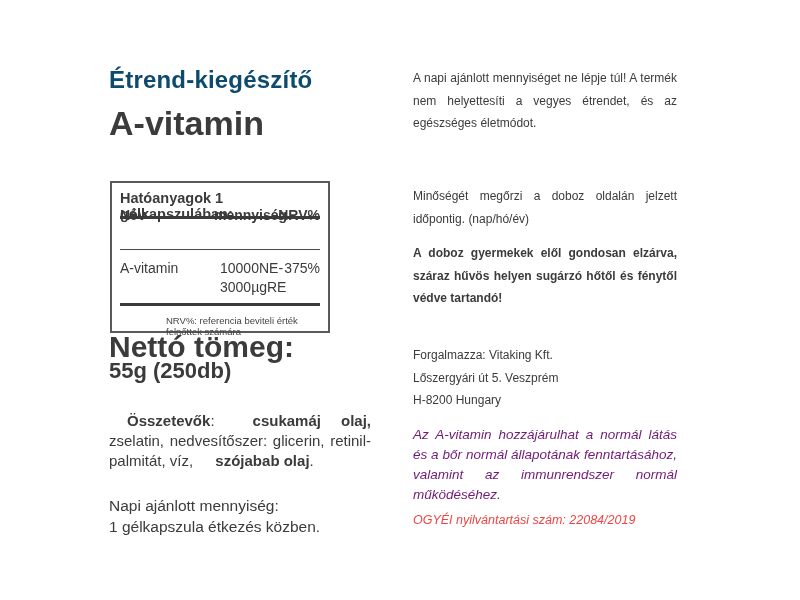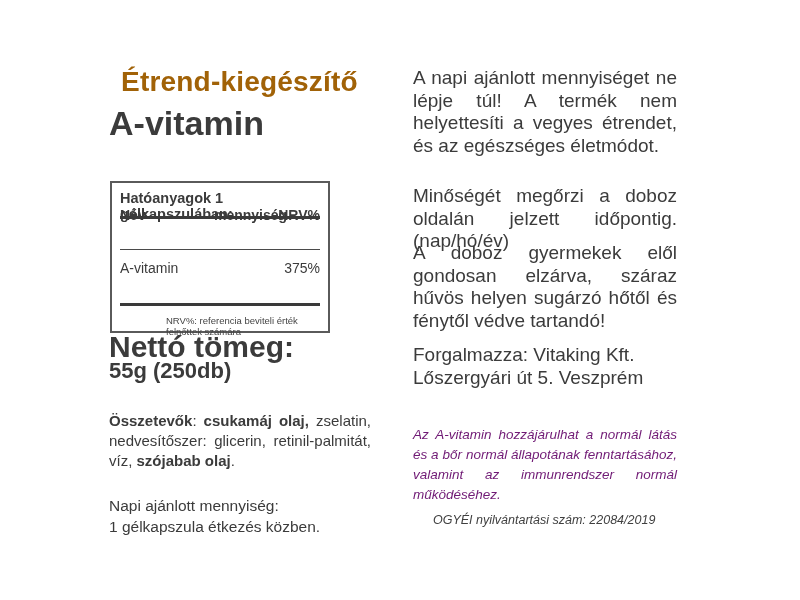--- a/index.html
+++ b/index.html
@@ -1,74 +1,79 @@
 <!DOCTYPE html>
 <html><head>
   <meta charset="utf-8">
   <style>
     html, body { margin: 0; padding: 0; }
     body {
       width: 800px; height: 600px; background: #ffffff; position: relative;
       font-family: "Liberation Sans", sans-serif; color: #3a3a3a; overflow: hidden;
     }
     .abs { position: absolute; }
-    .title1 { left: 121px; top: 66px; font-size: 28px; font-weight: bold; color: #a16207; letter-spacing: 0.2px; }
+    .title1 { left: 109px; top: 66px; font-size: 24px; font-weight: bold; color: #0c4a6e; letter-spacing: 0.2px; }
     .title2 { left: 109px; top: 104px; font-size: 34px; font-weight: bold; color: #3b3b3b; }
 
     .box {
       left: 110px; top: 155px; width: 220px; height: 152px;
       border: 2px solid #5a5a5a; box-sizing: border-box; margin-top: 26px;
     }
     .box-head { position: absolute; left: 8px; top: 7px; font-size: 14.5px; font-weight: bold; color: #3b3b3b; }
     .rule-thick { position: absolute; left: 8px; right: 8px; height: 3px; background: #3a3a3a; }
     .rule-thin { position: absolute; left: 8px; right: 8px; height: 1px; background: #4a4a4a; }
     .col-h { position: absolute; top: 24px; font-size: 14px; font-weight: bold; color: #3b3b3b; }
     .cell { position: absolute; top: 76px; font-size: 14px; color: #3b3b3b; line-height: 19px; }
     .box-foot { position: absolute; left: 8px; top: 132px; font-size: 9.5px; color: #444; padding-left: 46px; }
 
     .net1 { left: 109px; top: 330px; font-size: 30px; font-weight: bold; color: #3b3b3b; }
     .net2 { left: 109px; top: 358px; font-size: 22px; font-weight: bold; color: #3b3b3b; }
 
     .ingr { left: 109px; top: 411px; width: 262px; font-size: 15px; line-height: 20px; text-align: justify; color: #3b3b3b; }
     .daily-h { left: 109px; top: 497px; font-size: 15.5px; font-weight: normal; color: #3b3b3b; }
     .daily-t { left: 109px; top: 518px; font-size: 15.5px; color: #3b3b3b; }
 
-    .rp { left: 413px; width: 264px; font-size: 19px; line-height: 22.5px; text-align: justify; color: #3b3b3b; text-align-last: left; }
+    .rp { left: 413px; width: 264px; font-size: 12px; line-height: 22.5px; text-align: justify; color: #3b3b3b; text-align-last: left; }
     .rp-it { left: 413px; width: 264px; font-size: 13.5px; line-height: 20px; font-style: italic; text-align: justify; color: #701a75; }
-    .rp-it2 { left: 413px; top: 513px; font-size: 12.5px; font-style: italic; color: #404040; margin-left: 20px; }
-    b { font-weight: bold; }
+    .rp-it2 { left: 413px; top: 513px; font-size: 12.5px; font-style: italic; color: #ef4444; }
+    b { font-weight: bold; margin-left: 18px; }
   </style>
 </head>
 <body>
 
 <div class="abs title1">Étrend-kiegészítő</div>
 <div class="abs title2">A-vitamin</div>
 
 <div class="abs box">
   <div class="box-head">Hatóanyagok 1 gélkapszulában:</div>
   <div class="rule-thick" style="top:33px;"></div>
   <div class="col-h" style="left:8px;">Név</div>
   <div class="col-h" style="left:102px;">mennyiség</div>
   <div class="col-h" style="right:8px;">NRV%</div>
   <div class="rule-thin" style="top:66px;"></div>
   <div class="cell" style="left:8px;">A-vitamin</div>
+  <div class="cell" style="left:108px;">
+    <div>10000NE-</div>
+    <div>3000µgRE</div>
+  </div>
   <div class="cell" style="right:8px;">375%</div>
   <div class="rule-thick" style="top:120px;"></div>
   <div class="box-foot">NRV%: referencia beviteli érték felnőttek számára</div>
 </div>
 
 <div class="abs net1">Nettó tömeg:</div>
 <div class="abs net2">55g (250db)</div>
 
 <div class="abs ingr"><b>Összetevők</b><span>: </span><b>csukamáj olaj,</b><span> zselatin, nedvesítőszer: glicerin, retinil-palmitát, víz, </span><b>szójabab olaj</b><span>.</span></div>
 
 <div class="abs daily-h">Napi ajánlott mennyiség:</div>
 <div class="abs daily-t">1 gélkapszula étkezés közben.</div>
 
 <div class="abs rp" style="top:67px;">A napi ajánlott mennyiséget ne lépje túl! A termék nem helyettesíti a vegyes étrendet, és az egészséges életmódot.</div>
 <div class="abs rp" style="top:185px;">Minőségét megőrzi a doboz oldalán jelzett időpontig. (nap/hó/év)</div>
-<div class="abs rp" style="top:242px;">A doboz gyermekek elől gondosan elzárva, száraz hűvös helyen sugárzó hőtől és fénytől védve tartandó!</div>
+<div class="abs rp" style="top:242px;font-weight:bold;">A doboz gyermekek elől gondosan elzárva, száraz hűvös helyen sugárzó hőtől és fénytől védve tartandó!</div>
 <div class="abs rp" style="top:344px;">
   <div>Forgalmazza: Vitaking Kft.</div>
   <div>Lőszergyári út 5. Veszprém</div>
+  <div>H-8200 Hungary</div>
 </div>
 <div class="abs rp-it" style="top:425px;">Az A-vitamin hozzájárulhat a normál látás és a bőr normál állapotának fenntartásához, valamint az immunrendszer normál működéséhez.</div>
 <div class="abs rp-it2">OGYÉI nyilvántartási szám: 22084/2019</div>
 
 </body></html>

